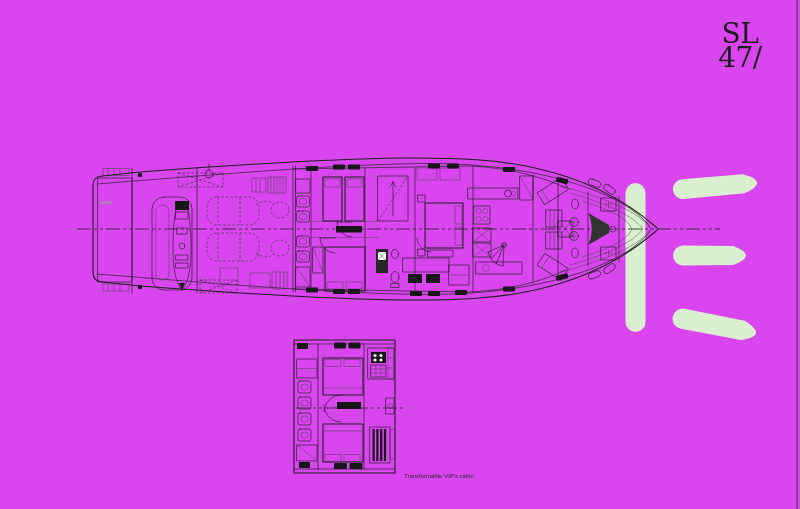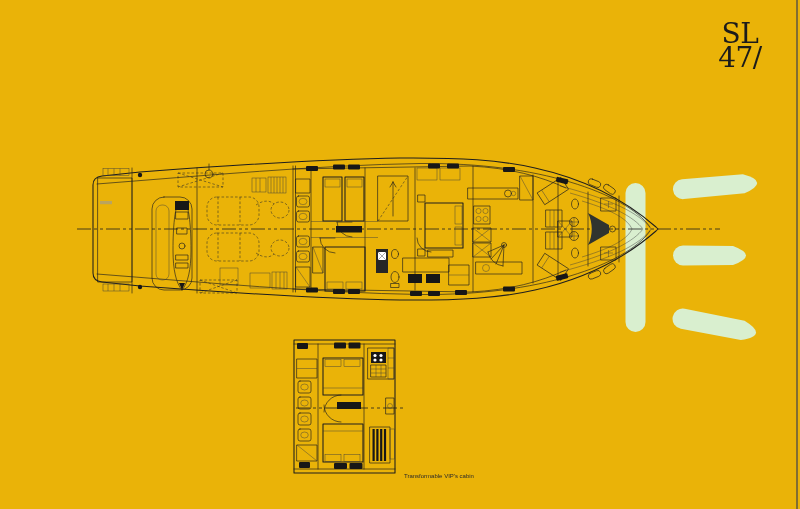--- a/index.html
+++ b/index.html
@@ -1,16 +1,16 @@
 <!DOCTYPE html>
 <html><head>
 <meta charset="utf-8">
 <style>
   html,body{margin:0;padding:0;background:#ffffff;}
-  .page{position:relative;width:800px;height:509px;background:#eab308;overflow:hidden;
+  .page{position:relative;width:800px;height:509px;background:#d946ef;overflow:hidden;
         font-family:"Liberation Sans",sans-serif;}
   .logo{position:absolute;top:22px;left:710px;width:60px;text-align:center;
         font-family:"DejaVu Serif","Liberation Serif",serif;color:#1b1b1b;
         font-size:28px;line-height:0.86;letter-spacing:-0.5px;}
   .logo span{display:block;}
   svg{position:absolute;top:0;left:0;}
   .o{fill:none;stroke:#1e1e1e;stroke-width:.65;stroke-linejoin:round;stroke-linecap:round;}
   .w1{stroke-width:1.05;}
   .t{fill:none;stroke:#3c3c3c;stroke-width:.45;}
   .d{fill:none;stroke:#2a2a2a;stroke-width:.55;stroke-dasharray:2.6 1.9;}

